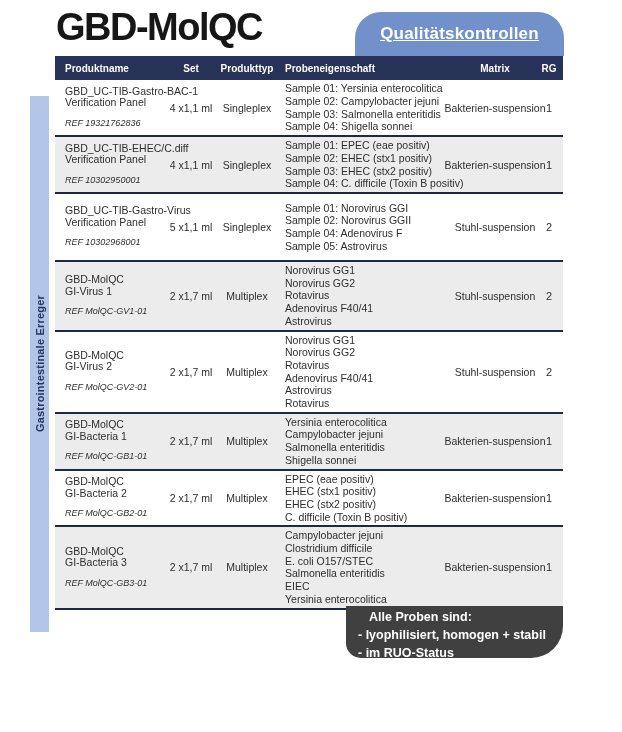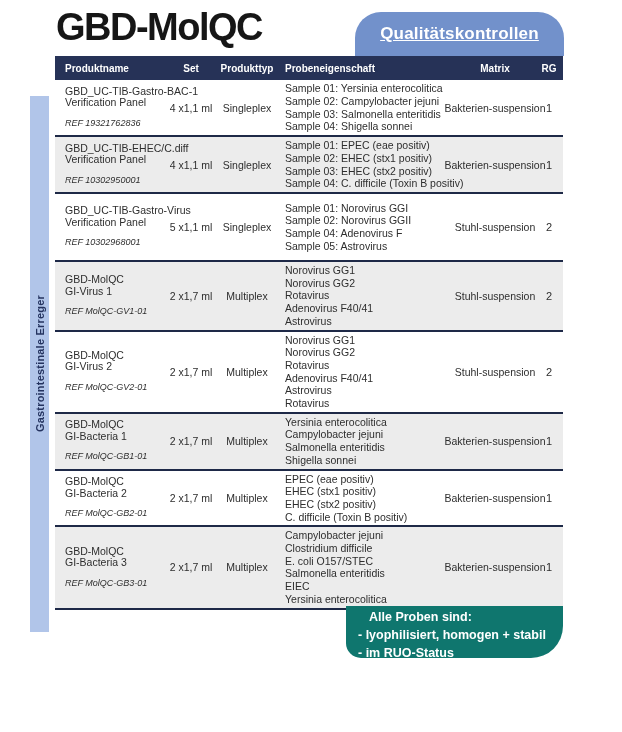--- a/index.html
+++ b/index.html
@@ -60,21 +60,21 @@
   .c-samples {
     display:flex; flex-direction:column; justify-content:center;
     padding:2px 0 2px 8px; font-size:10.5px; color:#2e2e2e;
     white-space:nowrap; overflow:visible;
   }
   .sample-line { line-height:12.7px; }
   .c-rg { font-size:11px; }
 
   .footer-box {
     position:absolute; left:346px; top:606px; width:217px; height:52px;
-    background:#0f766e; border-radius:0 0 32px 15px;
+    background:#404040; border-radius:0 0 32px 15px;
     color:#ffffff; font-weight:bold; font-size:12.5px; line-height:18px;
     padding:2px 8px 4px 12px;
   }
   .footer-title { margin-left:11px; }
 </style>
 </head>
 <body>
 
 <div class="canvas">
 

